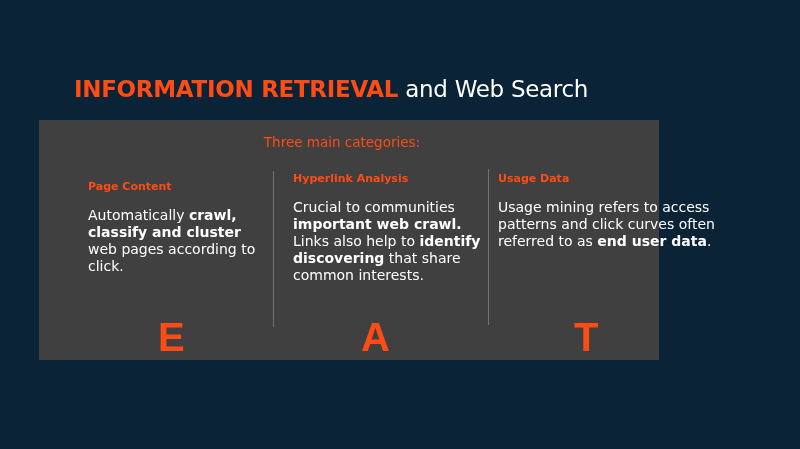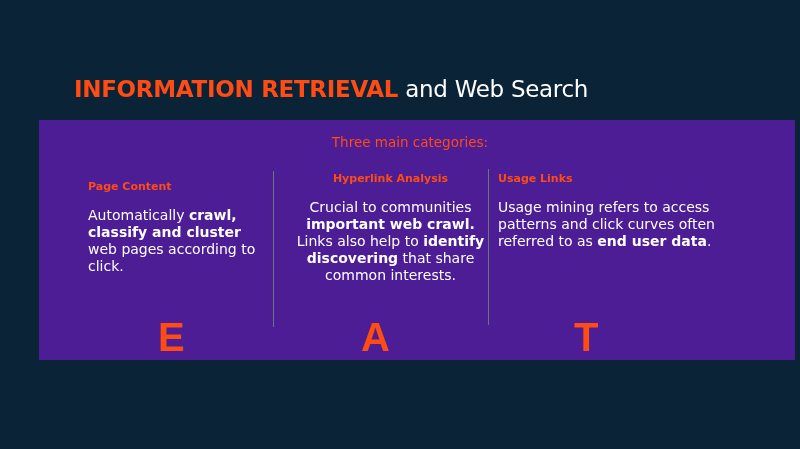--- a/index.html
+++ b/index.html
@@ -11,40 +11,40 @@
   }
   .title {
     position: absolute; left: 74px; top: 76px;
     font-size: 23px; white-space: nowrap; letter-spacing: -0.3px;
   }
   .title .accent { color: #ff4b14; font-weight: bold; }
   .title .rest { color: #ffffff; font-weight: normal; }
 
   .panel {
     position: absolute; left: 39px; top: 120px;
-    width: 756px; height: 240px;
-    background: #4c1d95;
+    width: 620px; height: 240px;
+    background: #404040;
   }
   .subtitle {
     position: absolute; left: 0; width: 100%; top: 14px;
     text-align: center; padding-left: 0;
     color: #ff4b14; font-size: 13.5px;
   }
   .subtitle span { position: relative; left: -7px; }
 
   .col { position: absolute; top: 52px; }
   .col h3 {
     margin: 0; color: #ff4b14; font-size: 11px; font-weight: bold;
   }
   .col p {
     margin: 14px 0 0 0; color: #ffffff; font-size: 14px; line-height: 17px;
   }
   .col p b { font-weight: bold; }
   .col1 { left: 49px; width: 185px; top: 60px; }
-  .col2 { left: 254px; width: 195px; text-align: center; }
+  .col2 { left: 254px; width: 195px; }
   .col2 p { margin-top: 14px; }
   .col3 { left: 459px; width: 255px; }
 
   .divider {
     position: absolute; width: 1px; background: #6d737a;
   }
   .div1 { left: 234px; top: 51px; height: 156px; }
   .div2 { left: 449px; top: 49px; height: 156px; }
 
   .letter {
@@ -78,21 +78,21 @@
   <div class="col col2">
     <h3>Hyperlink Analysis</h3>
     <p>
       <span>Crucial to communities </span><b>important web crawl.</b><span> Links also help to </span><b>identify discovering</b><span> that share common interests.</span>
     </p>
   </div>
 
   <div class="divider div2"></div>
 
   <div class="col col3">
-    <h3>Usage Links</h3>
+    <h3>Usage Data</h3>
     <p>
       <span>Usage mining refers to access patterns and click curves often referred to as </span><b>end user data</b><span>.</span>
     </p>
   </div>
 
   <div class="letter e">E</div>
   <div class="letter a">A</div>
   <div class="letter t">T</div>
 </div>
 

